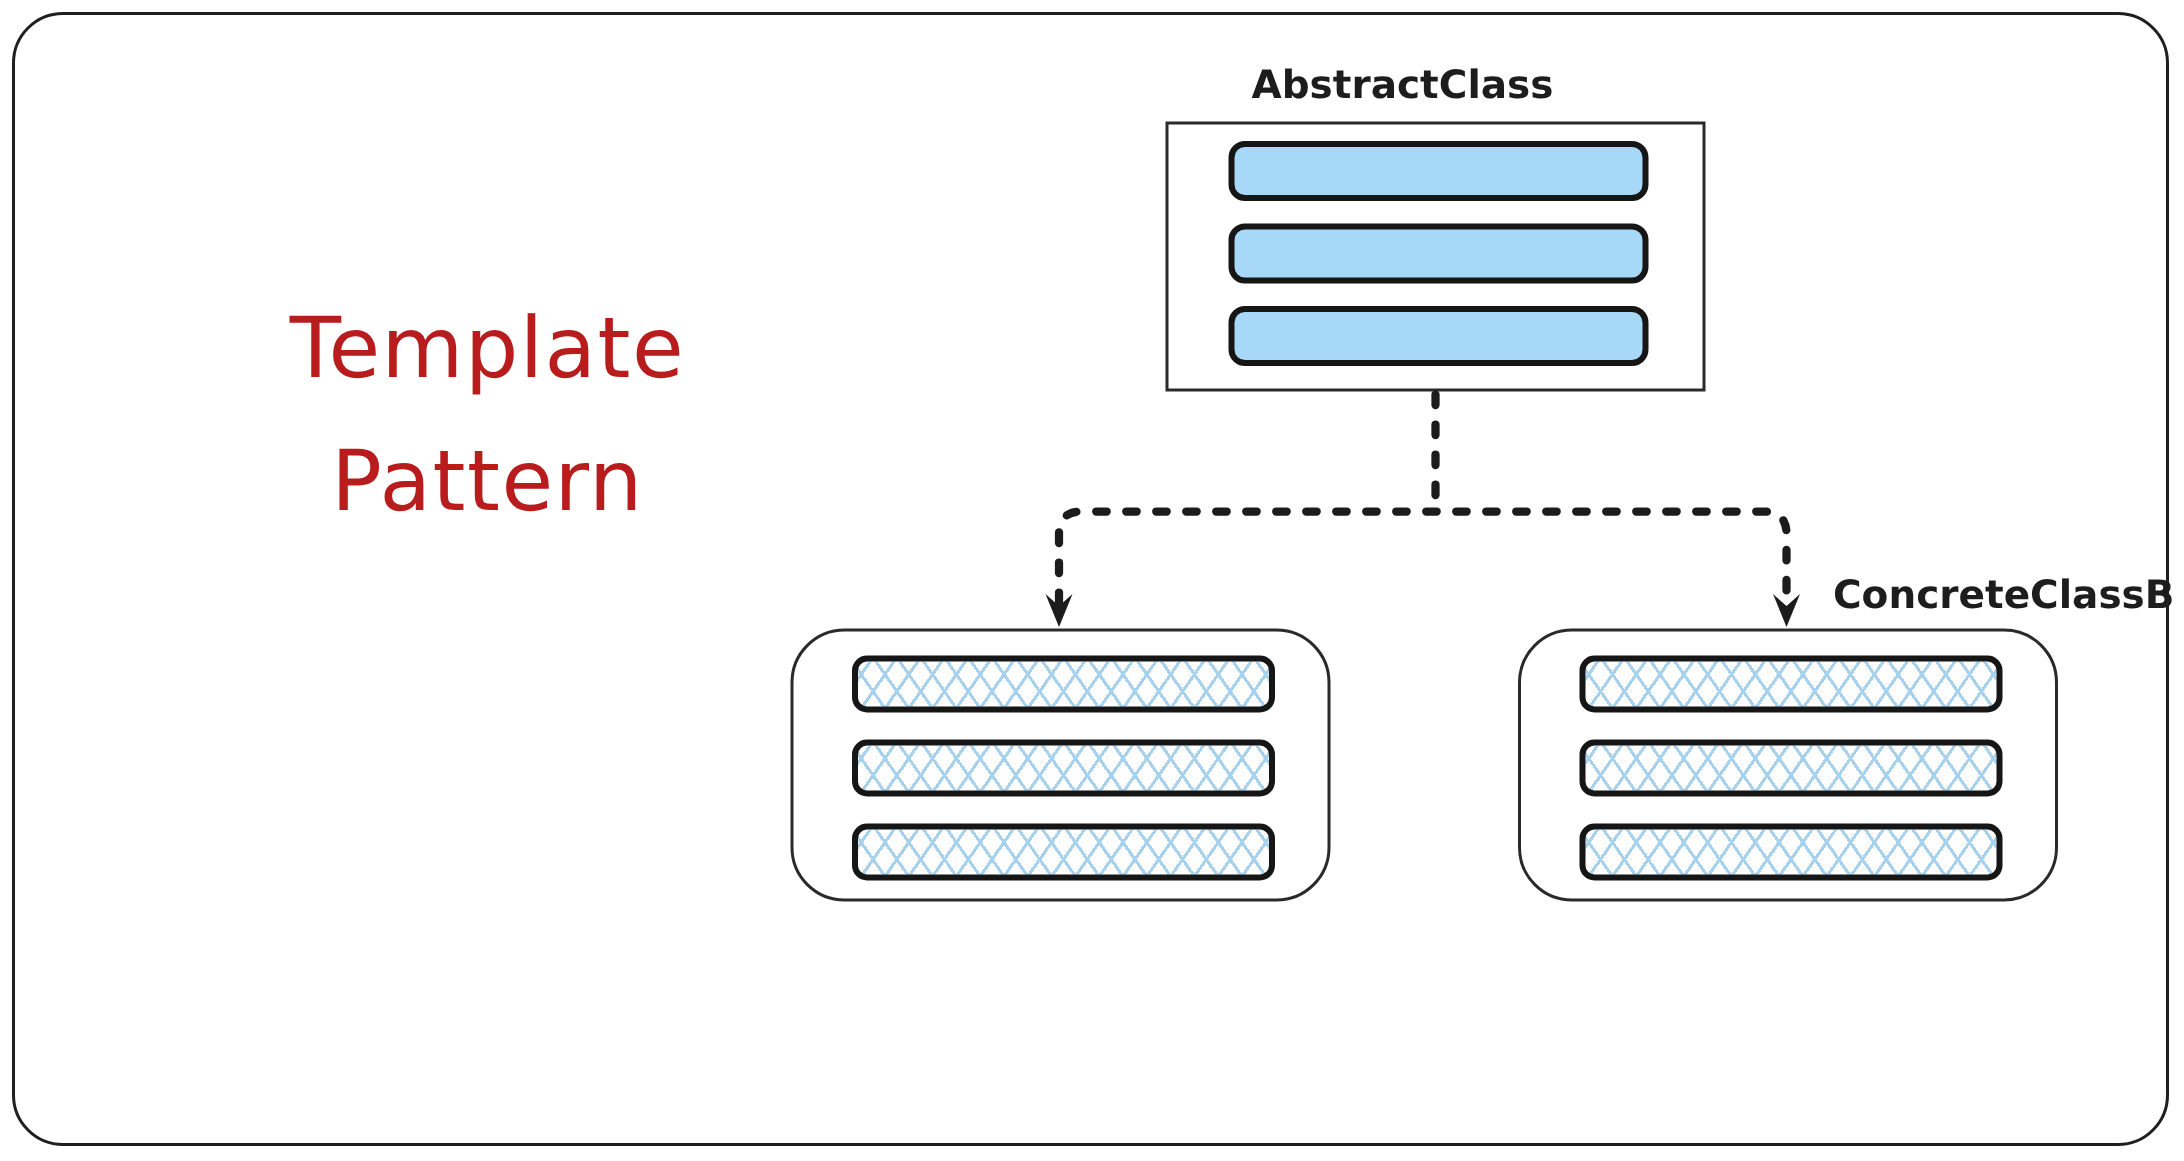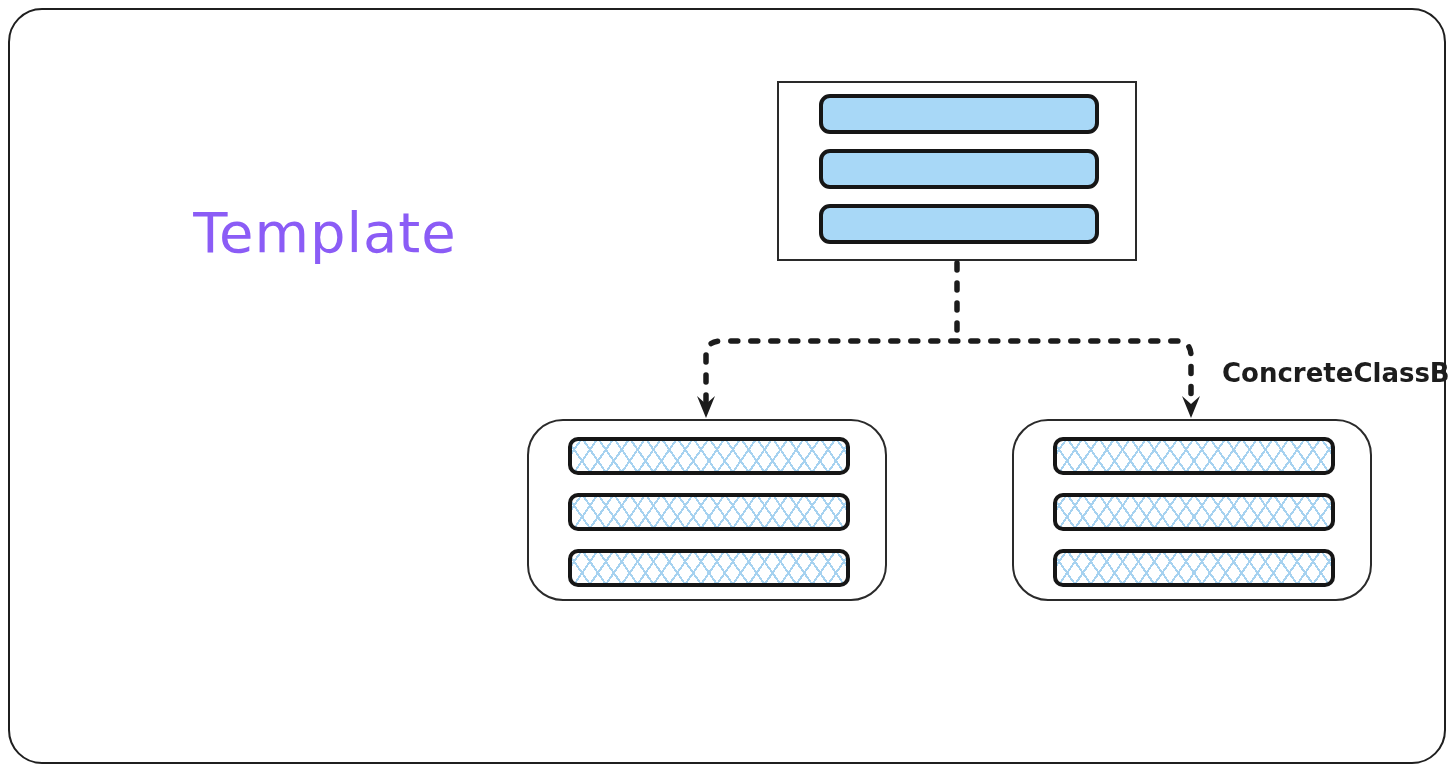--- a/index.html
+++ b/index.html
@@ -14,32 +14,32 @@
 
   .frame {
     position: absolute; left: 8px; top: 8px; width: 1438px; height: 756px;
     border: 2px solid #1f1f1f; border-radius: 34px;
   }
 
   .title {
     position: absolute; left: 30px; top: 188px; width: 590px;
     text-align: center;
     font-size: 56px; line-height: 89px; font-weight: 500;
-    color: #8b5cf6; letter-spacing: 1px;
+    color: #b91c1c; letter-spacing: 1px;
   }
   .title .line { display: block; white-space: nowrap; }
 
   .class-label {
     position: absolute;
     font-size: 26px; font-weight: 700; color: #1d1d1d;
     letter-spacing: 0px; white-space: nowrap;
   }
   .abstract-label { left: 755px; top: 42px; width: 360px; text-align: center; }
   .concrete-a-label { left: 737px; top: 379px; }
-  .concrete-b-label { left: 1222px; top: 358px; }
+  .concrete-b-label { left: 1222px; top: 382px; }
 
   .abstract-box {
     position: absolute; left: 777px; top: 81px; width: 360px; height: 180px;
     background: #ffffff; border: 2px solid #2a2a2a;
     padding: 11px 0 0 40px;
   }
   .abstract-box .method-bar {
     width: 280px; height: 40px; margin-bottom: 15px;
     border: 4px solid #161616; border-radius: 11px;
     background: #a8d8f7;
@@ -73,22 +73,24 @@
 </style>
 </head>
 <body>
 
 <div class="canvas">
 
   <div class="frame"></div>
 
   <div class="title">
     <span class="line">Template</span>
+    <span class="line">Pattern</span>
   </div>
 
+  <div class="class-label abstract-label">AbstractClass</div>
 
   <div class="abstract-box">
     <div class="method-bar"></div>
     <div class="method-bar"></div>
     <div class="method-bar"></div>
   </div>
 
   <svg class="connectors" viewBox="0 0 1456 774" xmlns="http://www.w3.org/2000/svg">
     <path d="M 957 263 L 957 341" fill="none" stroke="#1c1c1c" stroke-width="5.5" stroke-linecap="round" stroke-dasharray="7 13"></path>
     <path d="M 706 402 L 706 356 Q 706 341 721 341 L 1176 341 Q 1191 341 1191 356 L 1191 402" fill="none" stroke="#1c1c1c" stroke-width="5.5" stroke-linecap="round" stroke-dasharray="7 13"></path>

